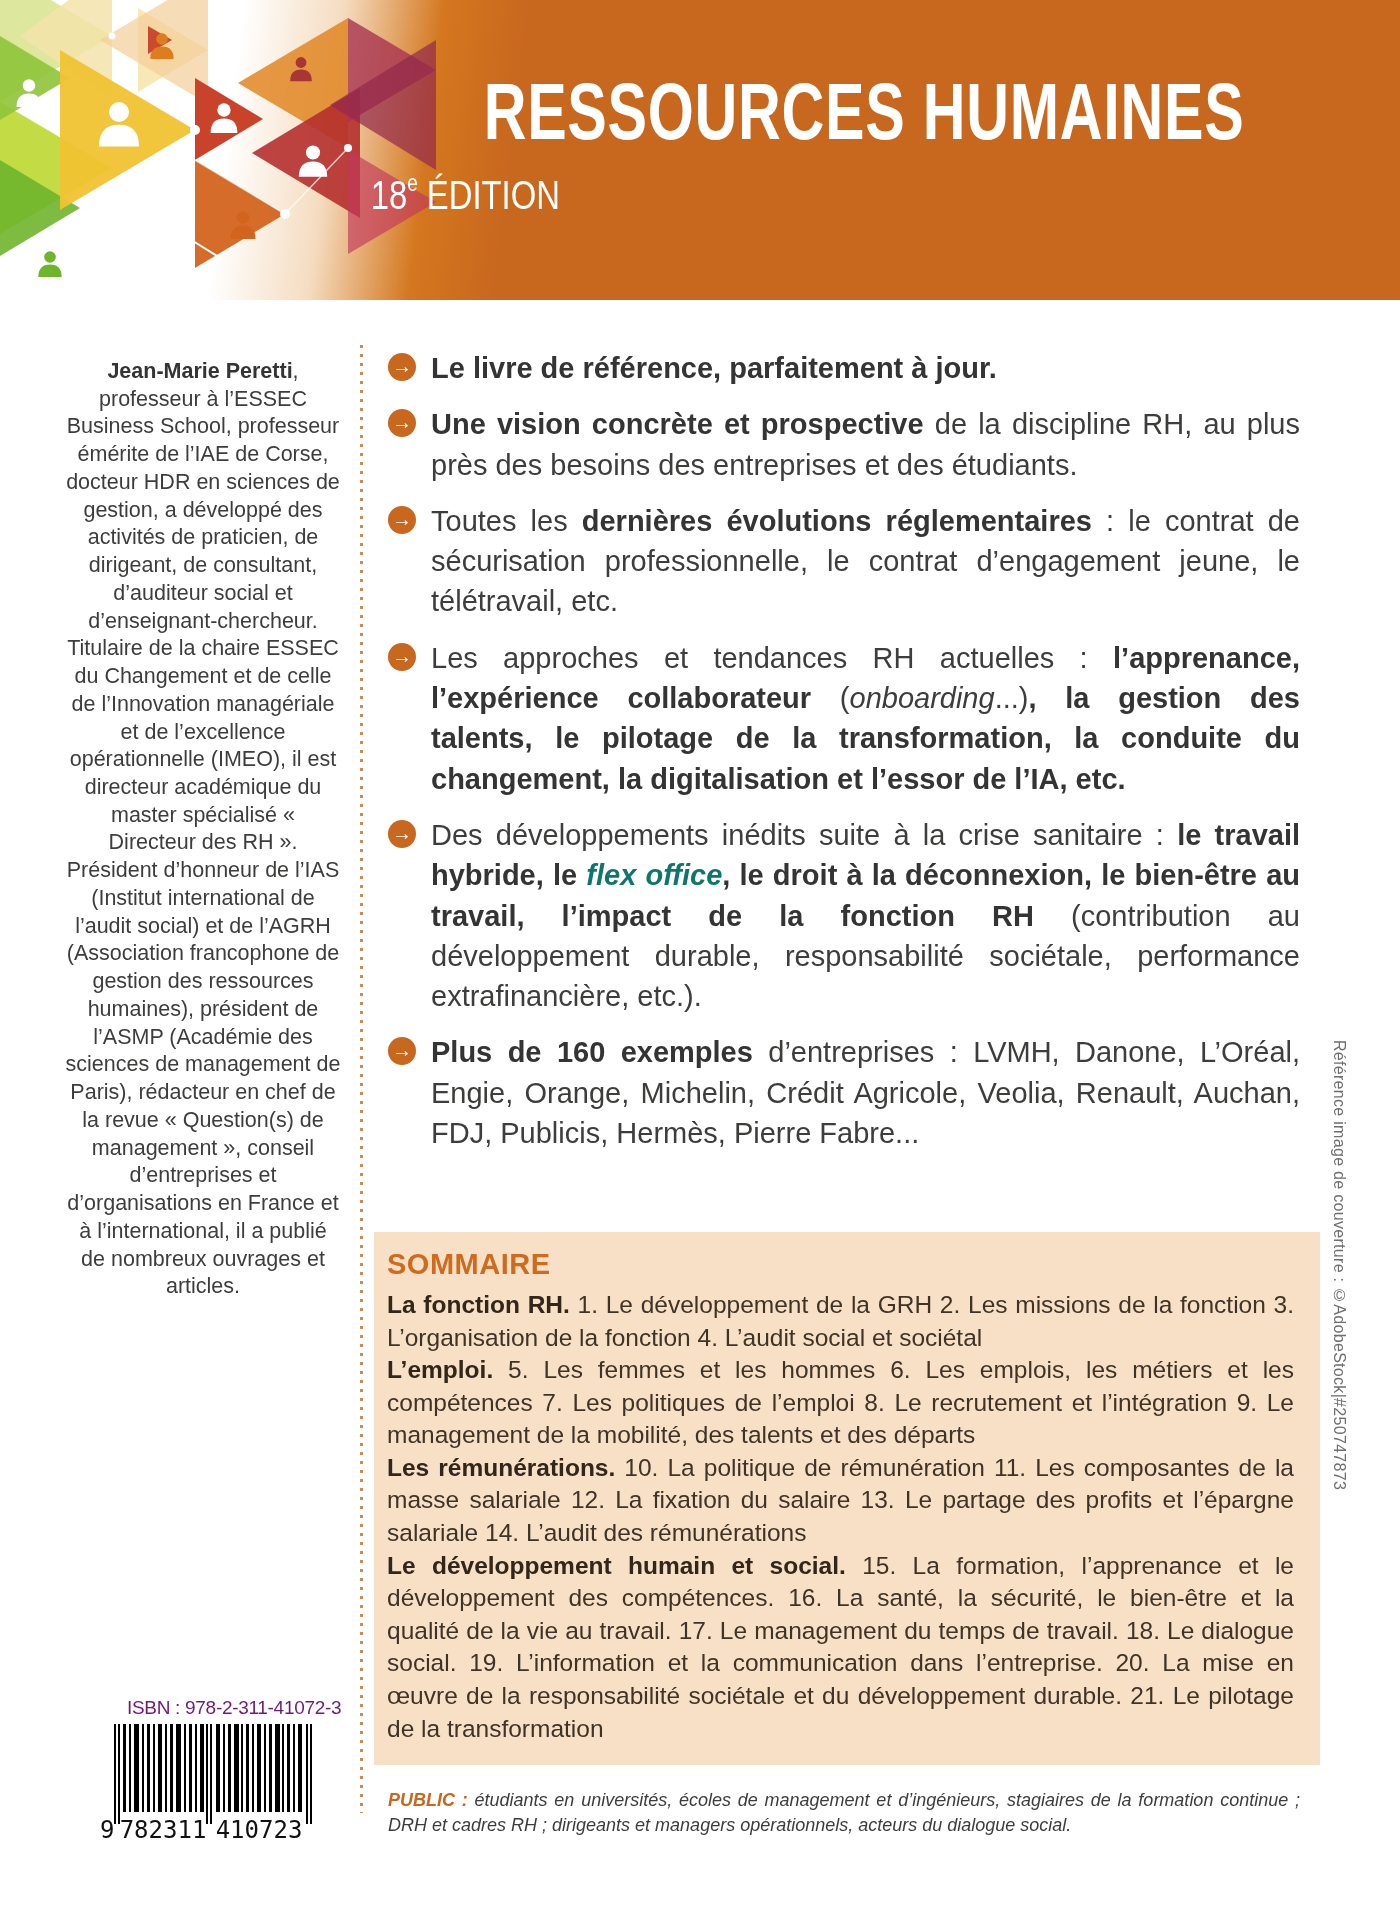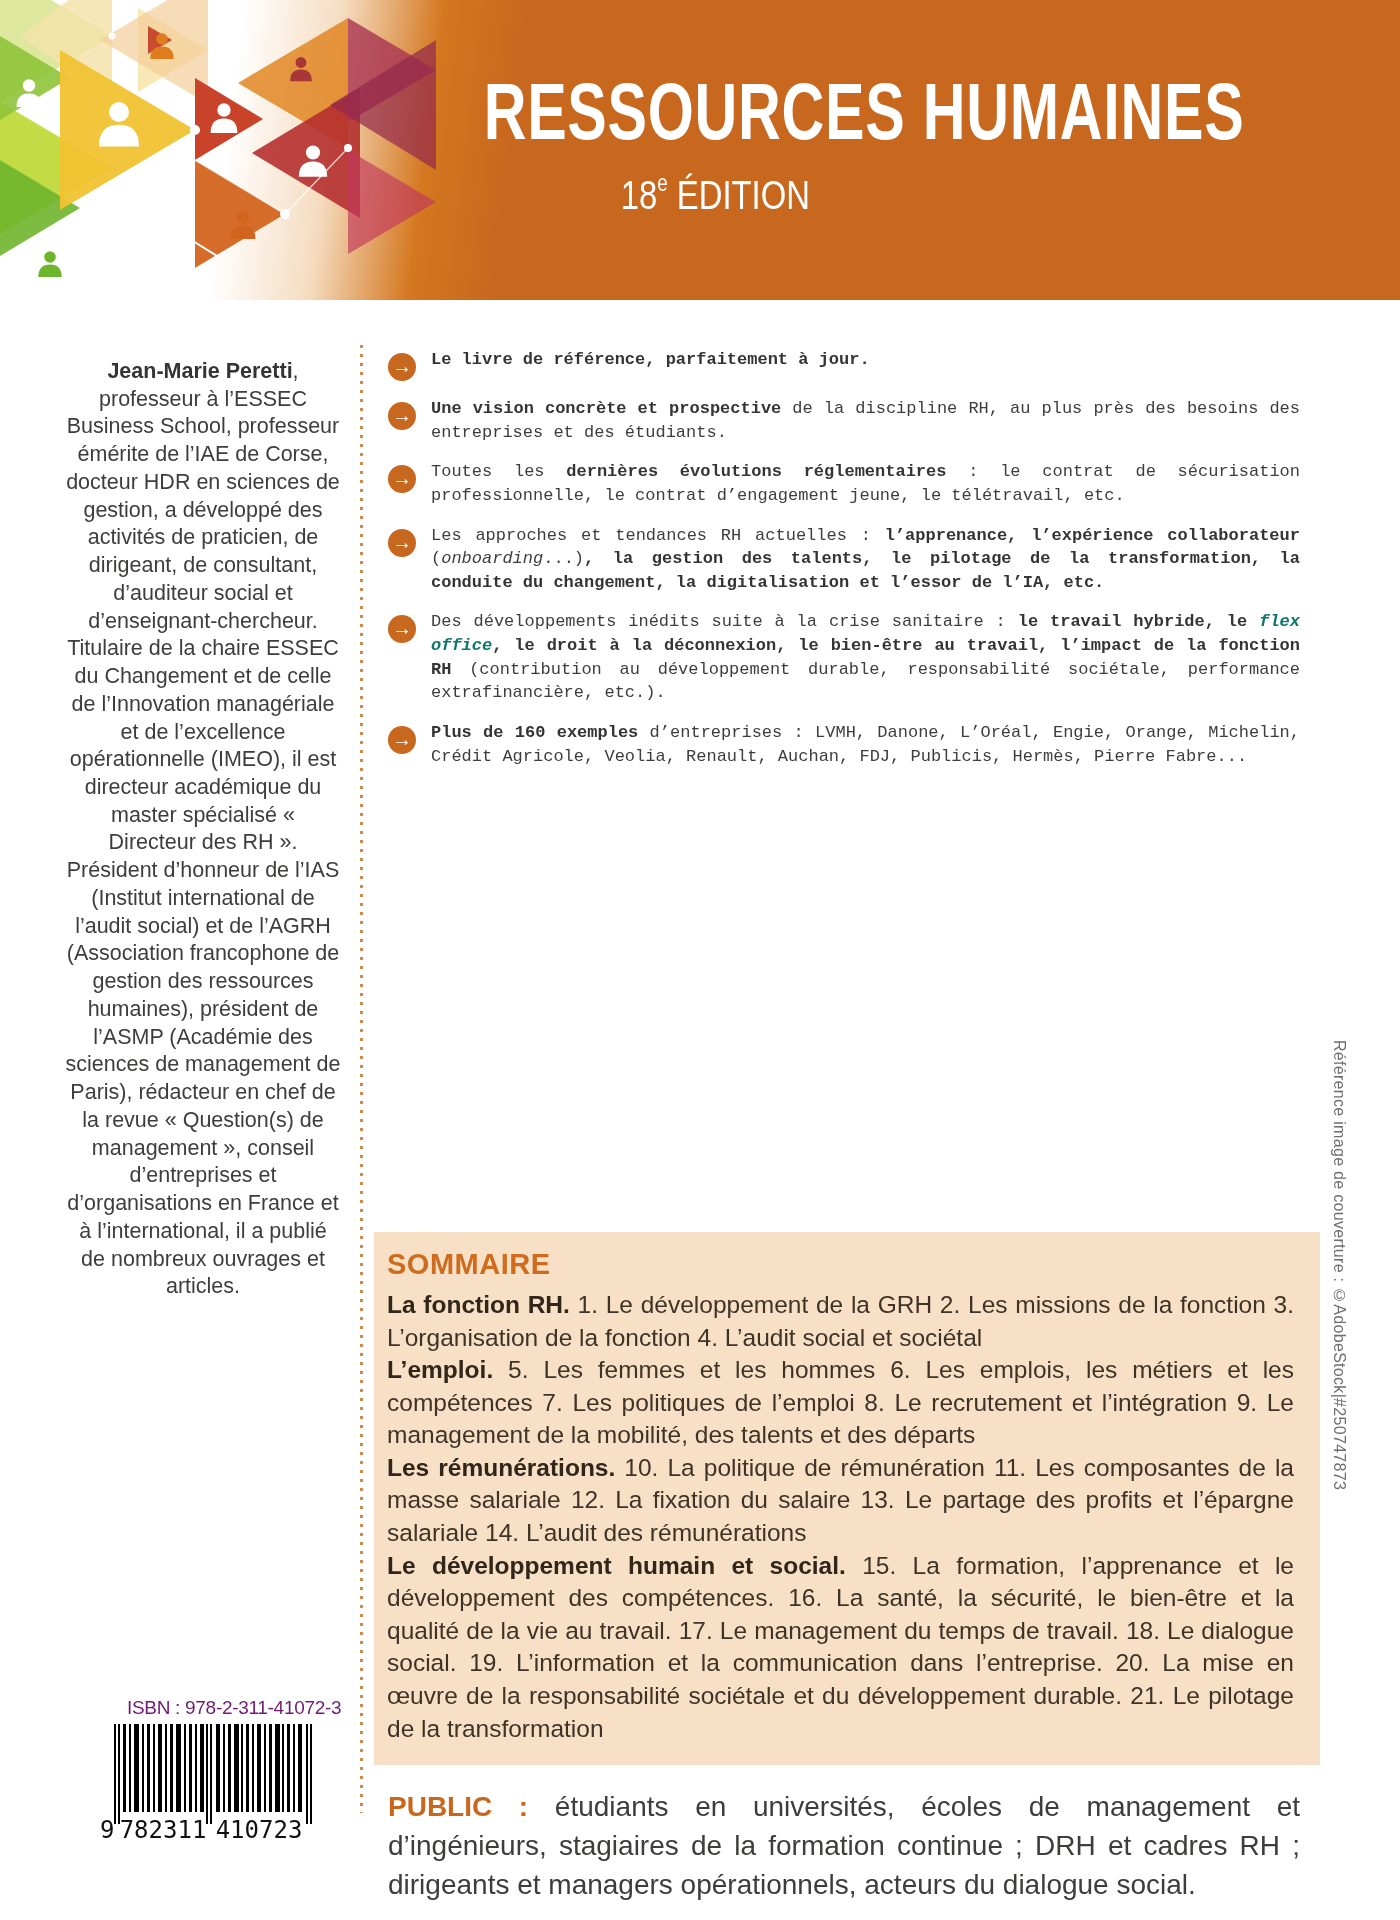--- a/index.html
+++ b/index.html
@@ -3,53 +3,53 @@
 <meta charset="utf-8">
 <style>
   html,body{margin:0;padding:0;background:#ffffff;}
   .page{position:relative;width:1400px;height:1920px;background:#ffffff;overflow:hidden;
         font-family:"Liberation Sans",sans-serif;color:#3d3d3c;}
 
   
   .banner{position:absolute;left:0;top:0;width:1400px;height:300px;
           background:linear-gradient(97deg,#ffffff 0%,#ffffff 17%,#f5dcc0 24%,#d4771f 31%,#c8671e 37%,#c8671e 100%);}
   .mosaic{position:absolute;left:0;top:0;}
-  .title-block{position:absolute;left:350px;top:72px;width:730px;text-align:center;color:#ffffff;}
+  .title-block{position:absolute;left:350px;top:72px;width:730px;color:#ffffff;}
   .book-title{display:inline-block;font-size:80px;font-weight:bold;line-height:1;letter-spacing:1px;
               white-space:nowrap;transform:scaleX(0.74);transform-origin:50% 50%;}
   .edition{margin-top:20px;font-size:40px;font-weight:normal;line-height:1;}
   .edition-inner{display:inline-block;transform:scaleX(0.82);transform-origin:50% 50%;white-space:nowrap;}
   .edition sup{font-size:23px;vertical-align:18px;}
 
   
   .bio{position:absolute;left:65px;top:358px;width:276px;font-size:21.5px;line-height:1.29;text-align:center;}
   .bio p{margin:0;}
   .divider{position:absolute;left:360px;top:345px;width:3px;height:1468px;
            background-image:repeating-linear-gradient(to bottom,#c98b50 0px,#c98b50 3px,transparent 3px,transparent 9px);}
 
   
   .rightcol{position:absolute;left:388px;top:348px;width:912px;}
   .bullet{display:flex;margin-bottom:16px;}
   .bicon{flex:0 0 28px;width:28px;height:28px;margin-top:5px;margin-right:15px;border-radius:50%;
          background:#c8671e;color:#ffffff;text-align:center;line-height:27px;font-size:20px;font-weight:bold;}
-  .btext{font-size:17px;line-height:1.39;text-align:justify;font-family:Liberation Mono, monospace;}
+  .btext{font-size:29px;line-height:1.39;text-align:justify;}
 
   .b{font-weight:bold;color:#343434;}
   .i{font-style:italic;}
   .bi{font-weight:bold;font-style:italic;color:#0f766e;}
 
   
   .sommaire{position:absolute;left:374px;top:1232px;width:946px;box-sizing:border-box;
             background:#f8e0c6;padding:16px 26px 20px 13px;}
   .sommaire-title{margin:0 0 8px 0;color:#ce6b1d;font-weight:bold;font-size:29px;letter-spacing:0.5px;}
   .sommaire p{margin:0;font-size:24.5px;line-height:1.33;text-align:justify;color:#3f3227;}
   .sommaire .b{color:#32251a;}
 
   
-  .public{position:absolute;left:388px;top:1788px;width:912px;font-size:28px;line-height:1.39;text-align:justify;}
+  .public{position:absolute;left:388px;top:1788px;width:912px;font-size:18px;line-height:1.39;text-align:justify;font-style:italic;}
   .public-label{font-weight:bold;color:#c8671e;}
 
   
   .isbn-block{position:absolute;left:100px;top:1697px;width:220px;text-align:center;}
   .isbn-label{font-weight:normal;font-size:19px;letter-spacing:-0.3px;color:#701a75;white-space:nowrap;margin-left:27px;}
   .barcode{margin-top:5px;display:block;}
   .barcode text{font-family:"DejaVu Sans Mono",monospace;font-size:24px;fill:#111;}
 
   
   .credit{position:absolute;left:1330px;top:1040px;height:660px;writing-mode:vertical-rl;

